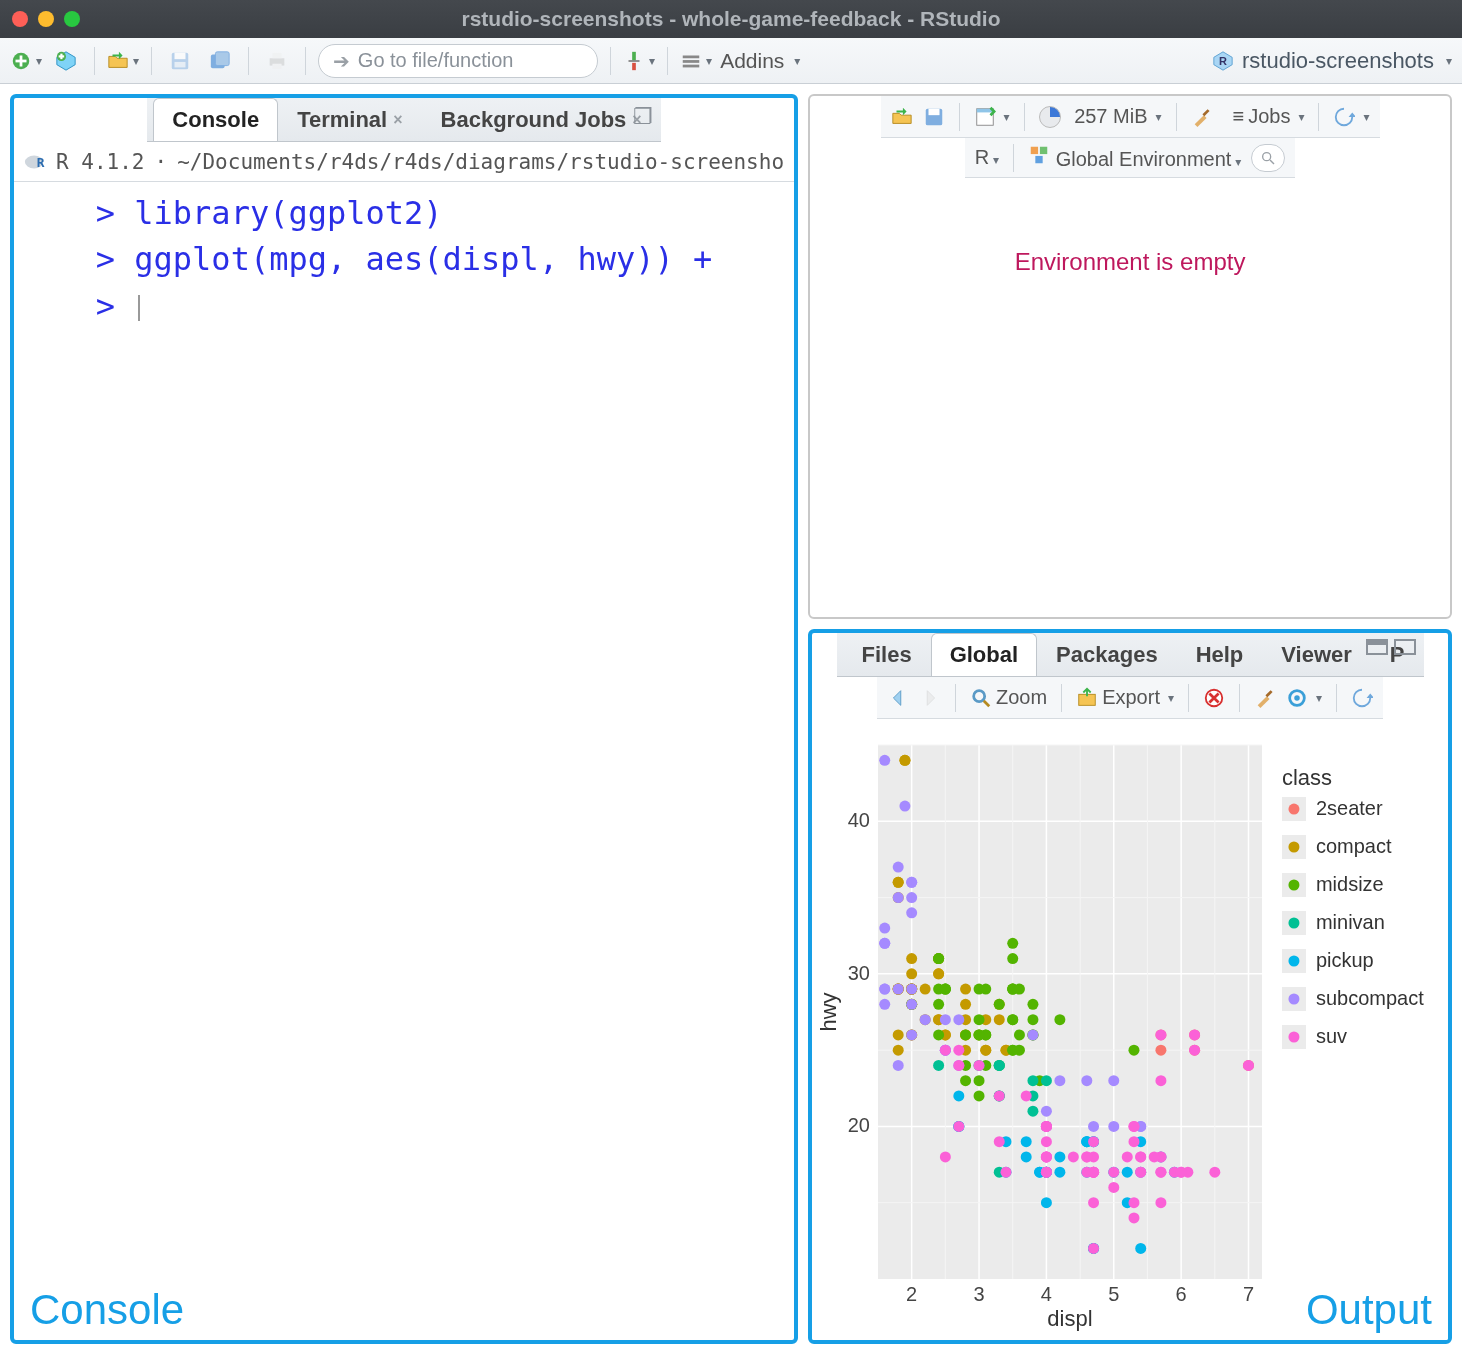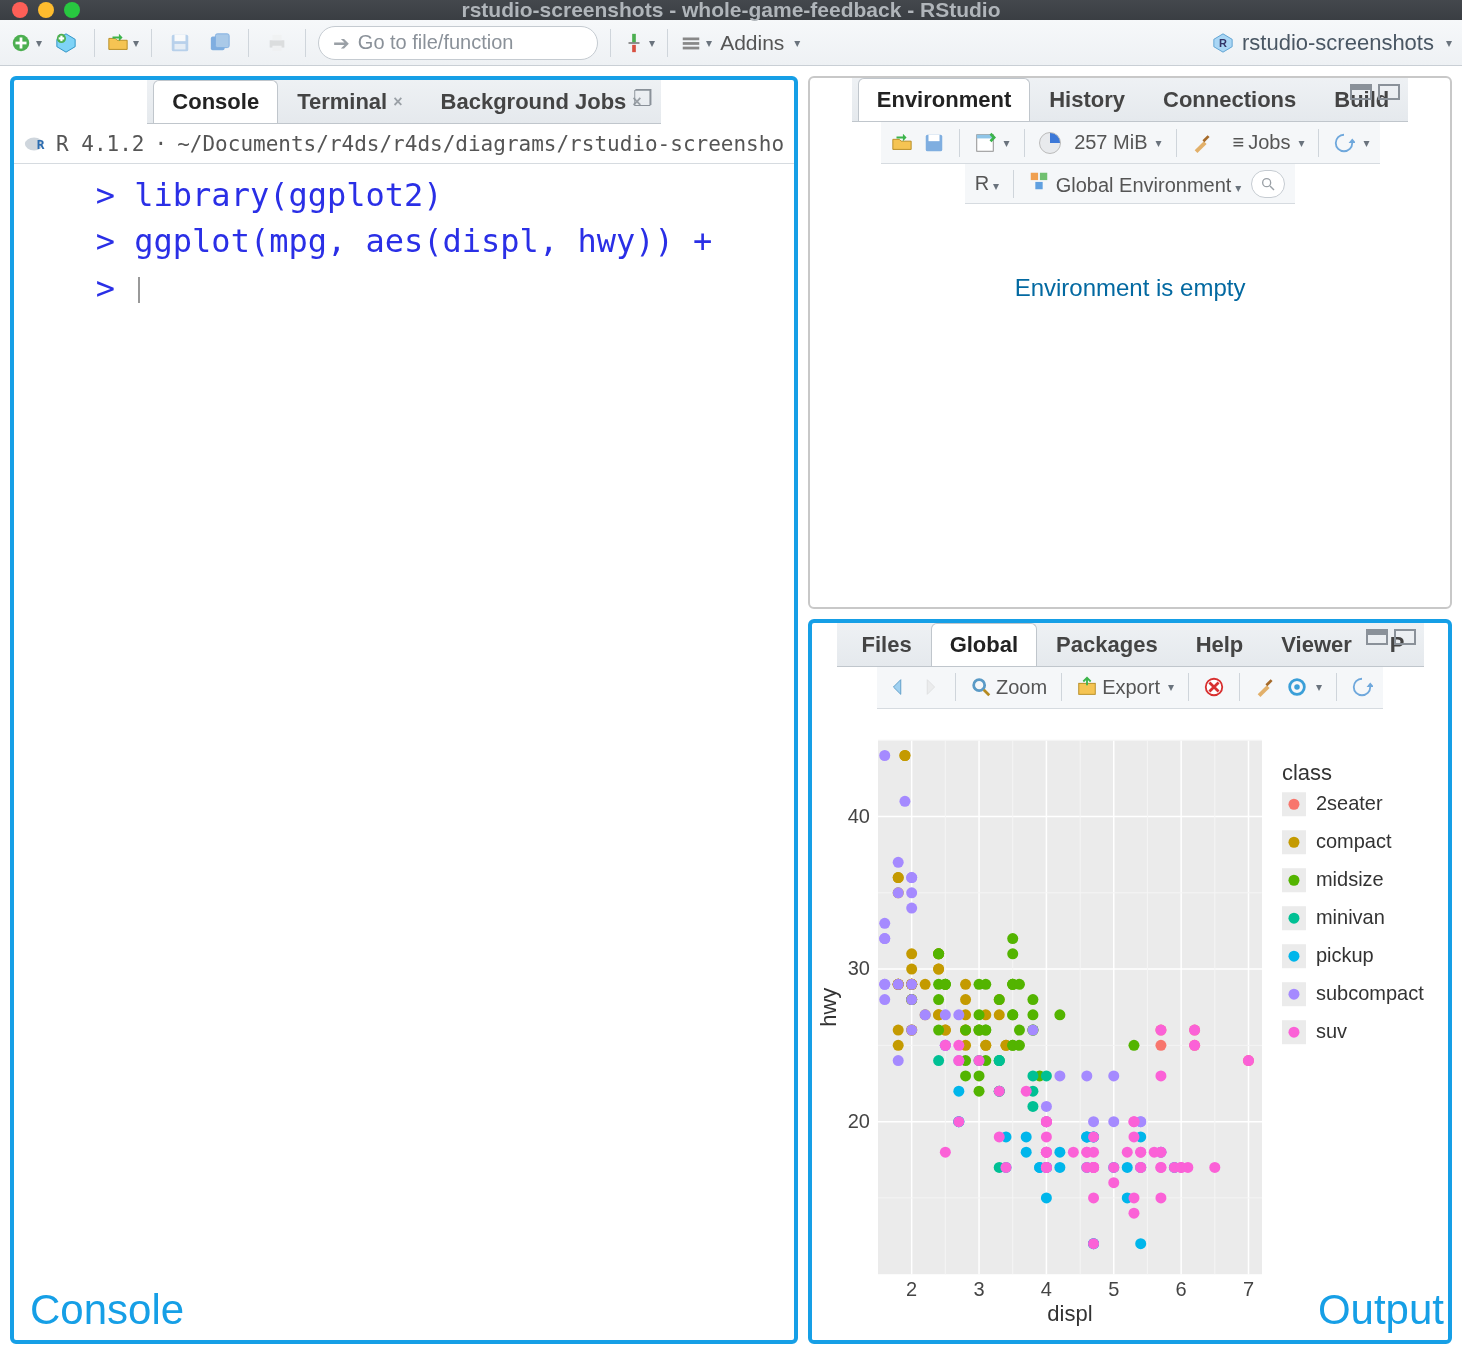--- a/index.html
+++ b/index.html
@@ -7,21 +7,21 @@
     font-family: -apple-system, "Helvetica Neue", Arial, sans-serif;
     background: #fff;
     width: 1462px;
     height: 1354px;
     display: flex;
     flex-direction: column;
     font-size: 17px;
   }
   
   .title-bar {
-    height: 20px;
+    height: 38px;
     background: linear-gradient(#44484d, #3a3e43);
     display: flex;
     align-items: center;
     padding: 0 12px;
     color: #b7bcc2;
     position: relative;
   }
   .traffic-lights { display: flex; gap: 10px; }
   .traffic-light { width: 16px; height: 16px; border-radius: 50%; }
   .tl-red { background: #fe5f57; }
@@ -139,25 +139,25 @@
   .cursor-line {
     display:inline-block; width:2px; height:26px; background:#999; vertical-align:middle;
     margin-left:4px;
   }
   .pane-label-left, .pane-label-right {
     position:absolute; bottom:6px;
     font-size:42px; font-weight:400; color:#169fe6;
     font-family: Arial, sans-serif;
   }
   .pane-label-left { left:16px; }
-  .pane-label-right { right:4px; }
+  .pane-label-right { right:16px; }
   
   .env-body {
     flex:1; display:flex; align-items:flex-start; justify-content:center;
-    padding-top:70px; color:#0369a1; font-size:24px;
+    padding-top:70px; color:#be185d; font-size:24px;
   }
   .env-sub-toolbar2 {
     height:40px; display:flex; align-items:center;
     padding:0 10px; gap:10px;
     background:#f5f7f9; border-bottom:1px solid #d6dbe0;
     font-size:20px; color:#555;
   }
   .search-box {
     flex:1; max-width:220px; height:28px;
     border:1px solid #c5cbd1; border-radius:14px;
@@ -308,38 +308,20 @@
         <div class="prompt">&gt; ggplot(mpg, aes(displ, hwy)) +</div>
         <div class="prompt"><span>&gt; </span><span class="cursor-line"></span></div>
       </div>
       <div class="pane-label-left">Console</div>
     </div>
   </div>
 
   <div class="col-right">
 
     <div class="pane pane-env">
-      <div class="tabbar">
-        <div class="tab active">
-            <span>Environment</span>
-          </div>
-        <div class="tab">
-            <span>History</span>
-          </div>
-        <div class="tab">
-            <span>Connections</span>
-          </div>
-        <div class="tab">
-            <span>Build</span>
-          </div>
-        <div class="tabbar-right">
-          <span class="min-icon"></span>
-          <span class="max-icon"></span>
-        </div>
-      </div>
       <div class="sub-toolbar">
         <span class="btn">
             <svg class="icon-svg" viewBox="0 0 24 24">
               <path d="M2 8h7l2 2h11v9H2z" fill="#f5c453" stroke="#b58a1f"></path>
               <path d="M13 2l4 4-4 4V7H6V5h7z" fill="#3cb44b"></path>
             </svg>
           </span>
         <span class="btn">
             <svg class="icon-svg" viewBox="0 0 24 24">
               <rect x="3" y="3" width="18" height="18" rx="2" fill="#7faee0"></rect>

